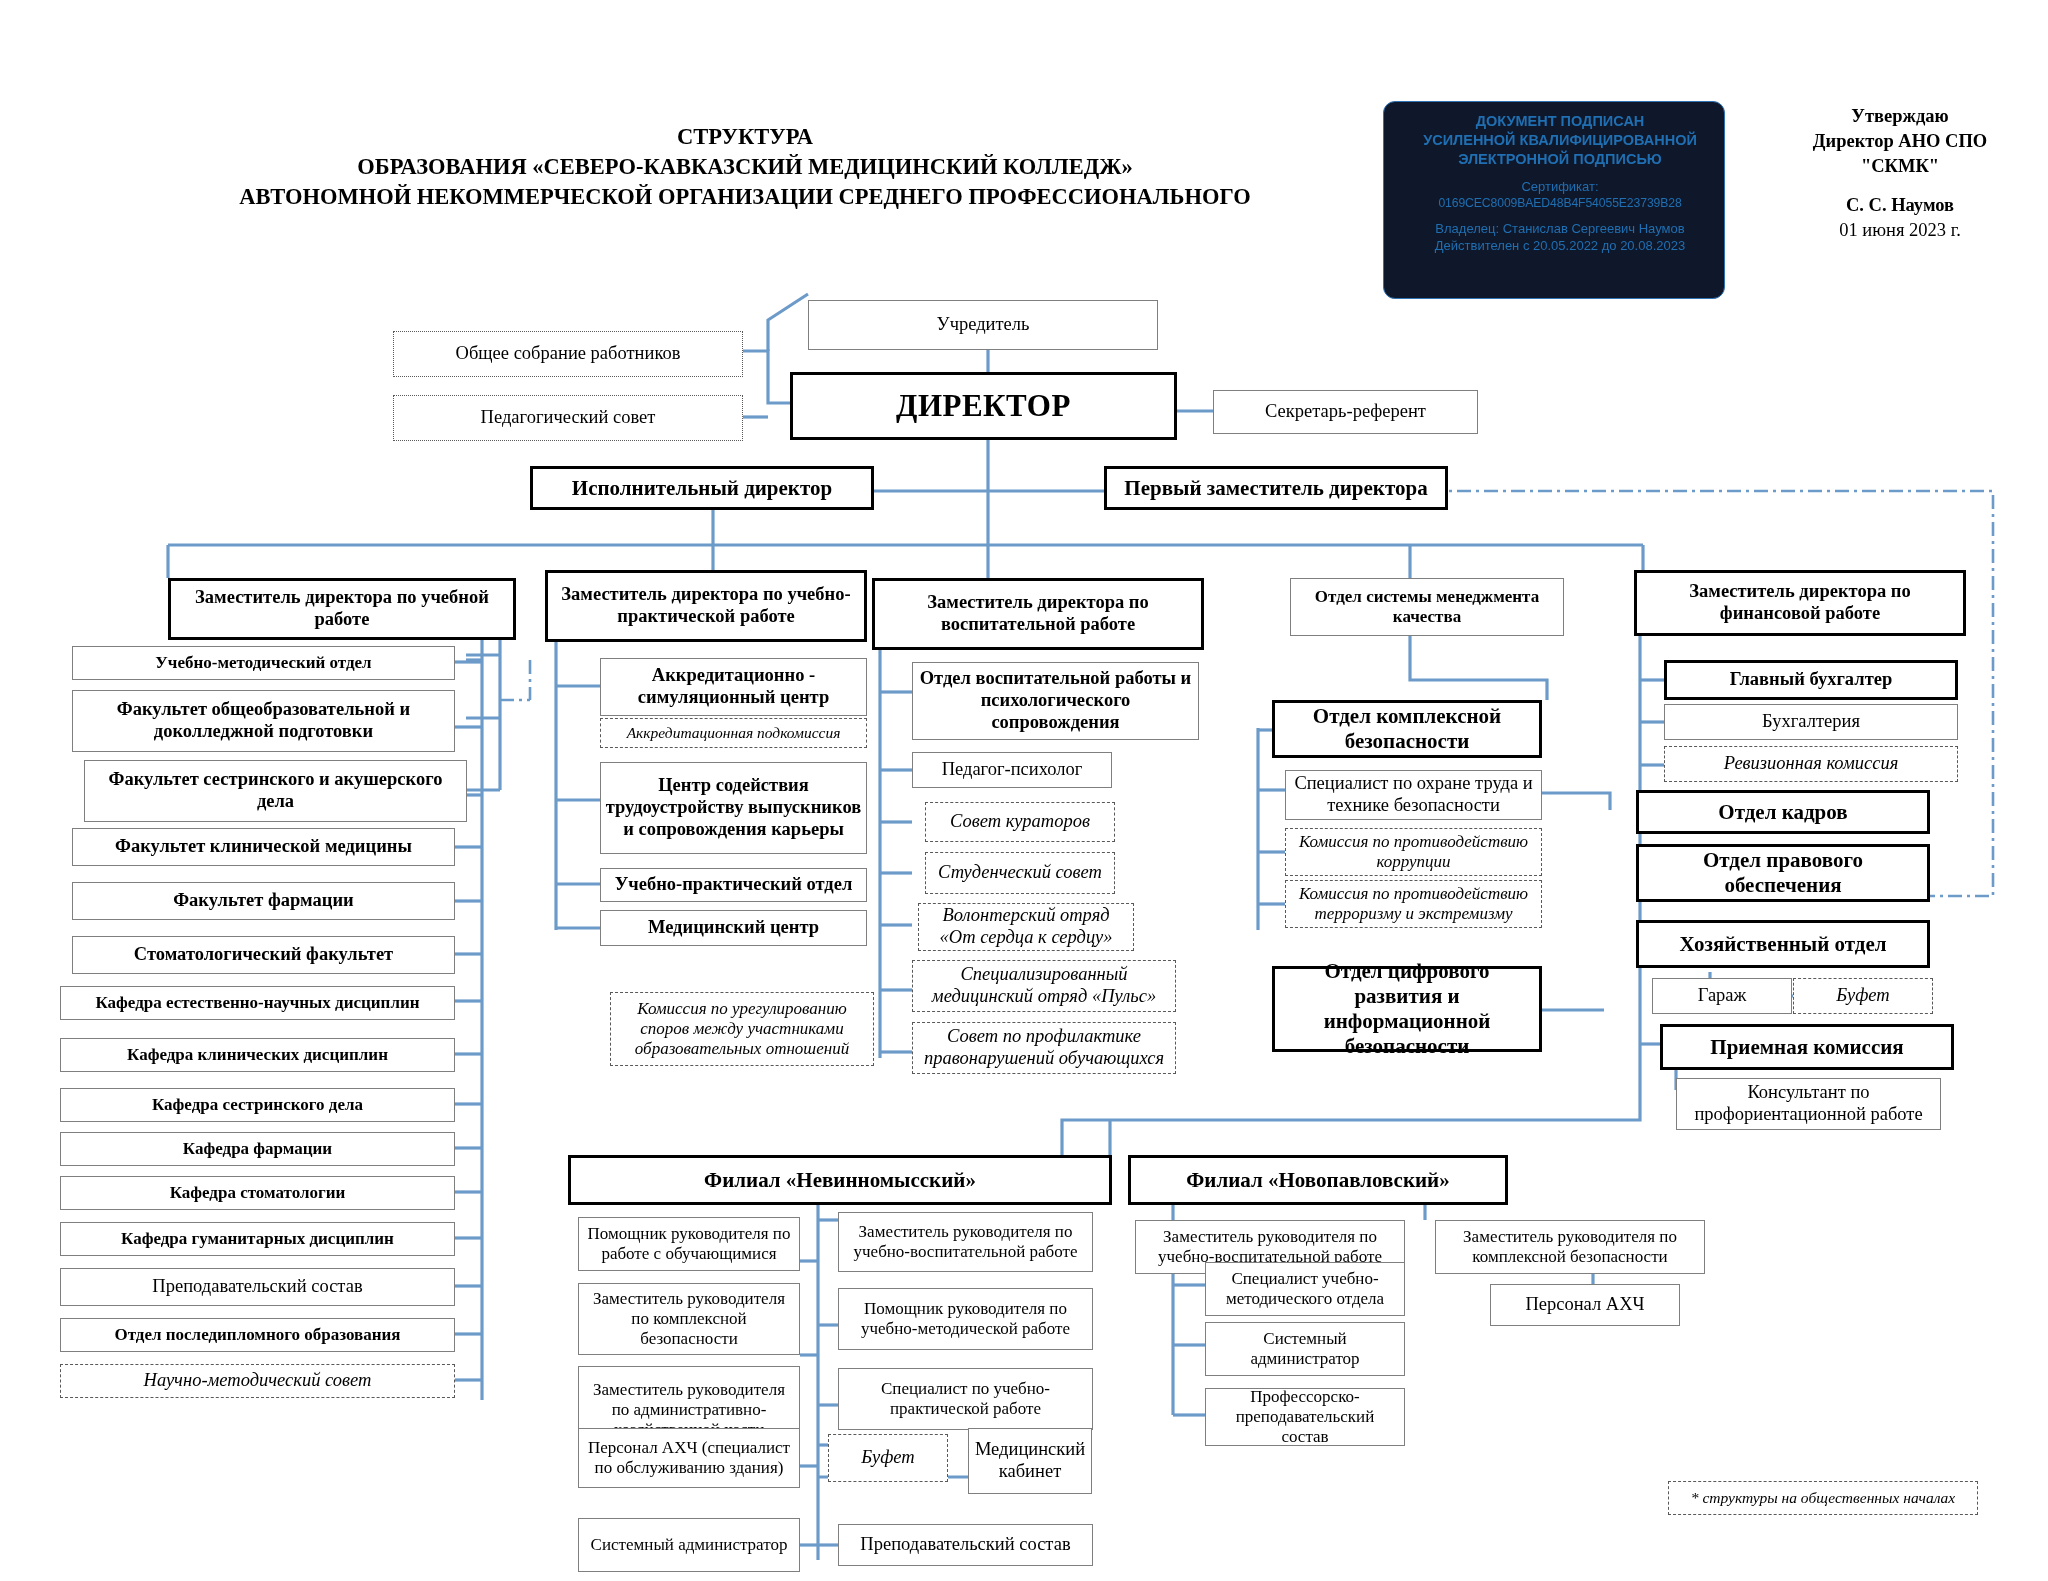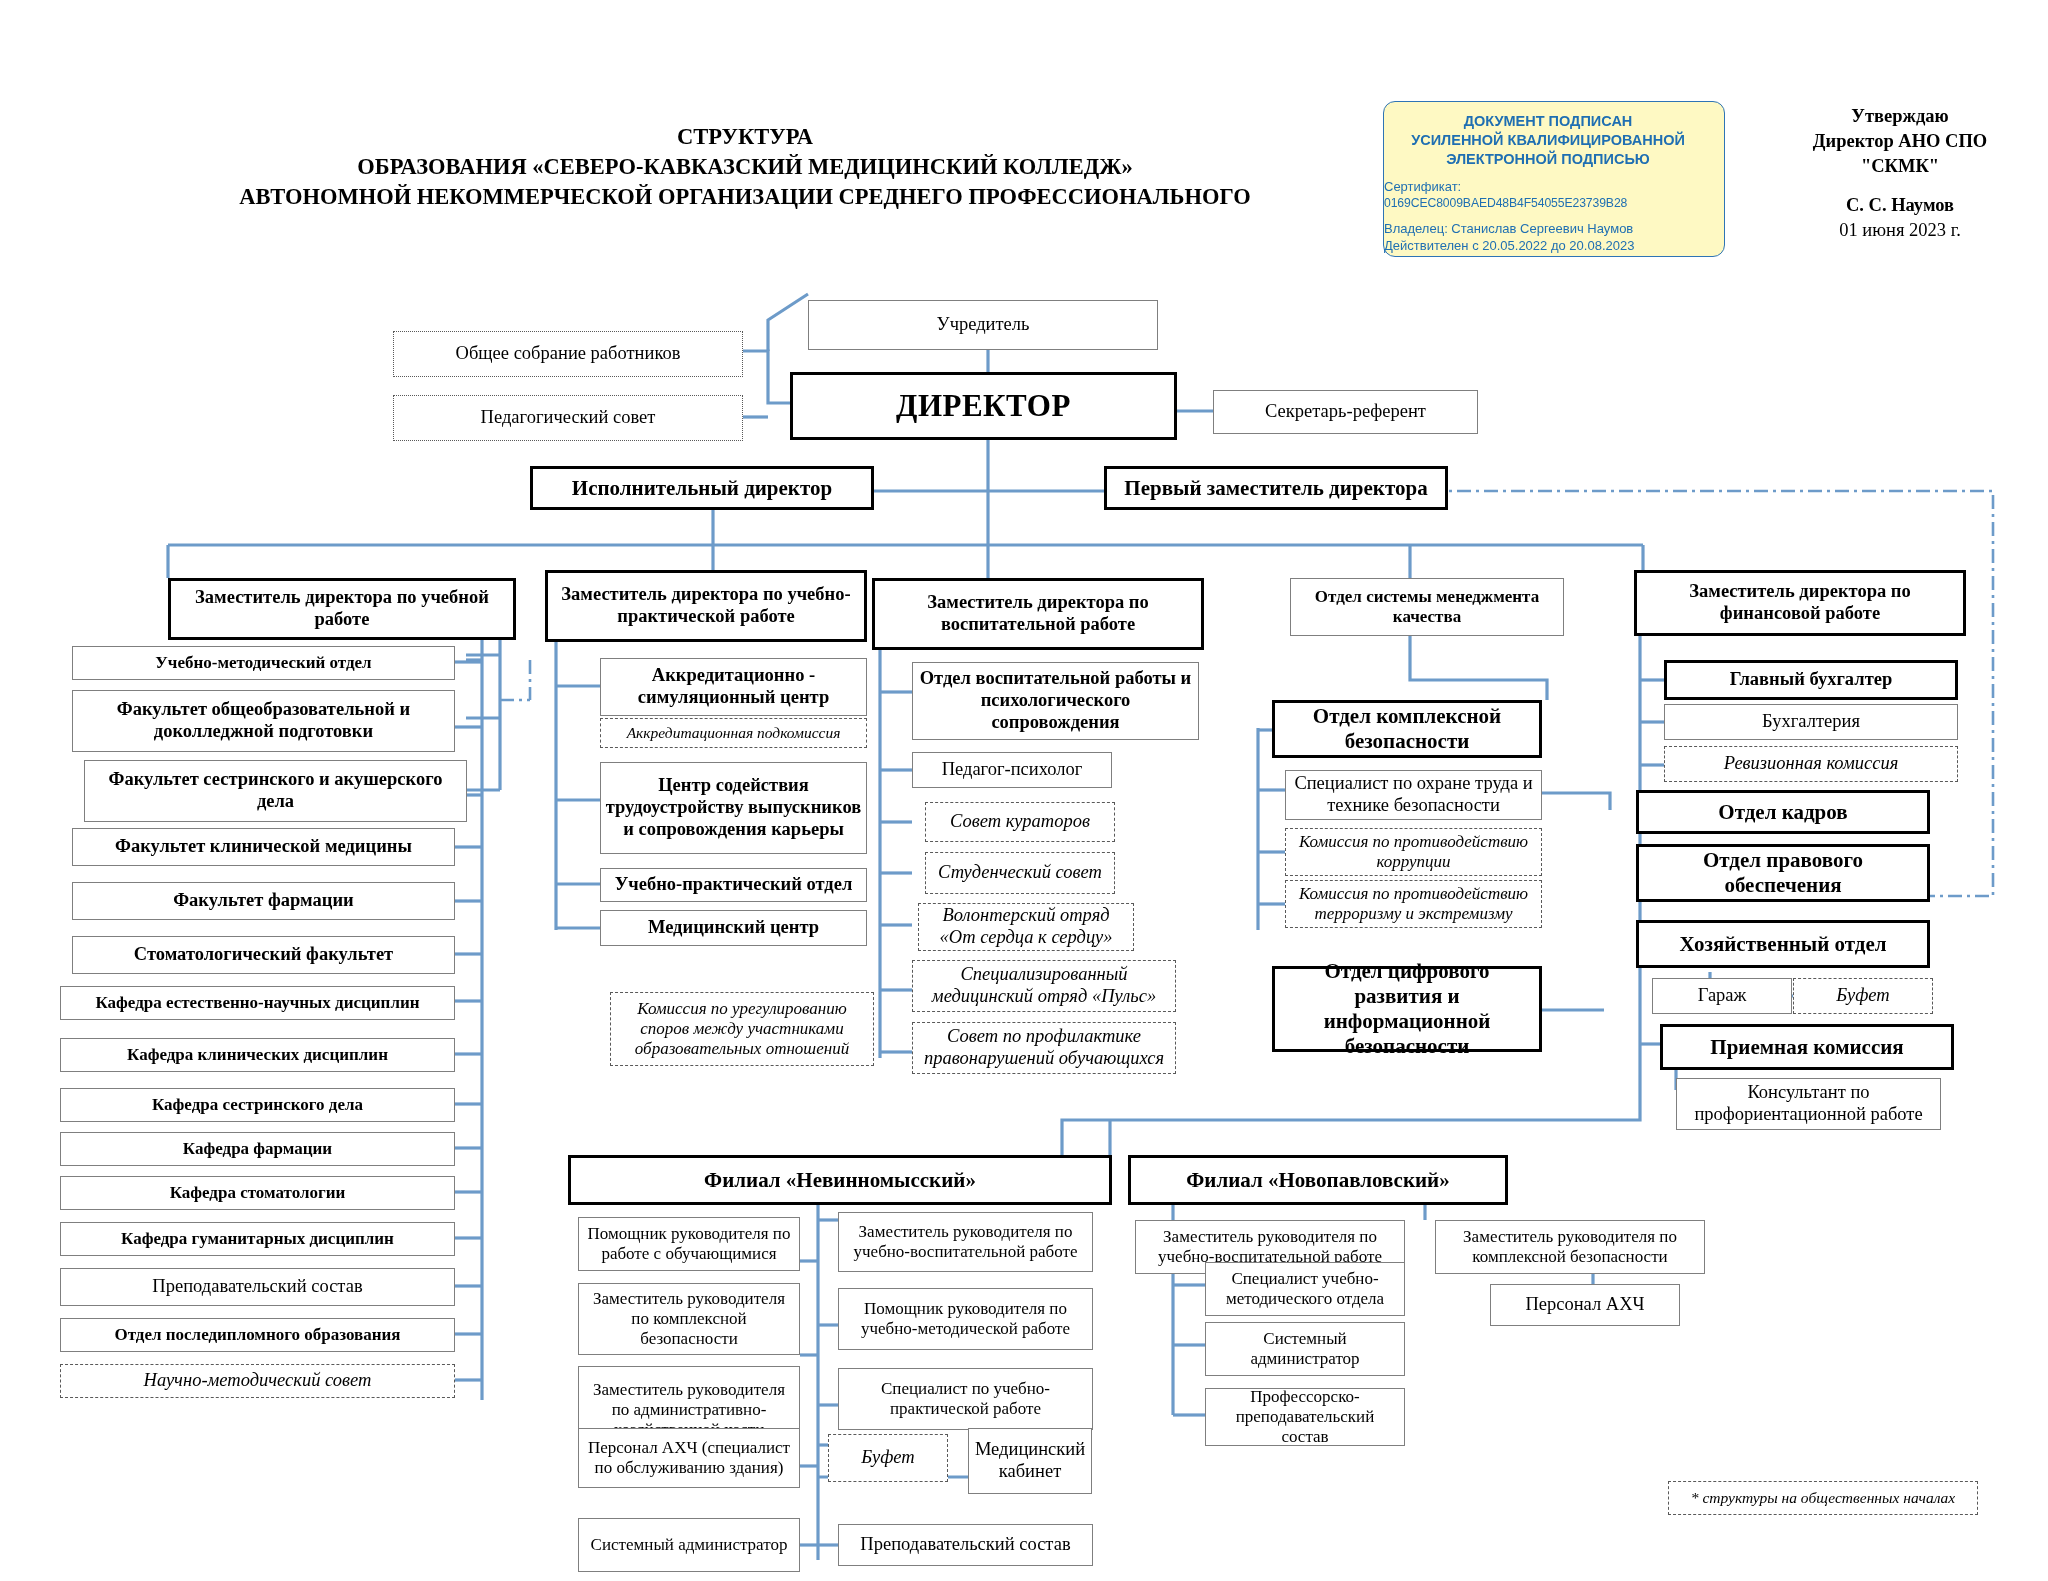--- a/index.html
+++ b/index.html
@@ -45,28 +45,28 @@
   }
   #approve {
     position: absolute; left: 1775px; top: 104px; width: 250px;
     text-align: center; font-size: 18.5px; line-height: 1.35; z-index: 3;
   }
   #approve .b { font-weight: bold; }
   #approve .dt { margin-top: 14px; }
 
   
   #estamp {
-    position: absolute; left: 1383px; top: 101px; width: 342px; height: 156px;
+    position: absolute; left: 1383px; top: 101px; width: 342px; height: 198px;
     border: 1.6px solid #2e74b5; border-radius: 12px;
-    background: #fef9c3;
+    background: #0f172a;
     font-family: "Liberation Sans", sans-serif;
-    color: #1f6fb2; z-index: 3; padding: 10px 12px 6px 0;
+    color: #1f6fb2; z-index: 3; padding: 10px 12px 6px 24px;
   }
   #estamp .hd { text-align: center; font-weight: bold; font-size: 14.5px; line-height: 1.3; }
-  #estamp .ln { font-size: 13px; line-height: 1.32; }
+  #estamp .ln { font-size: 13px; line-height: 1.32; text-align: center; }
   #estamp .sp { margin-top: 9px; }
   #estamp .mono { font-size: 12.2px; letter-spacing: -.1px; }
 
   #footnote {
     position: absolute; left: 1668px; top: 1481px; width: 310px; height: 34px;
     border: 1.5px dashed #595959; display: flex; align-items: center;
     justify-content: center; font-style: italic; font-size: 15.5px; z-index: 3;
   }
 </style>
 </head>

